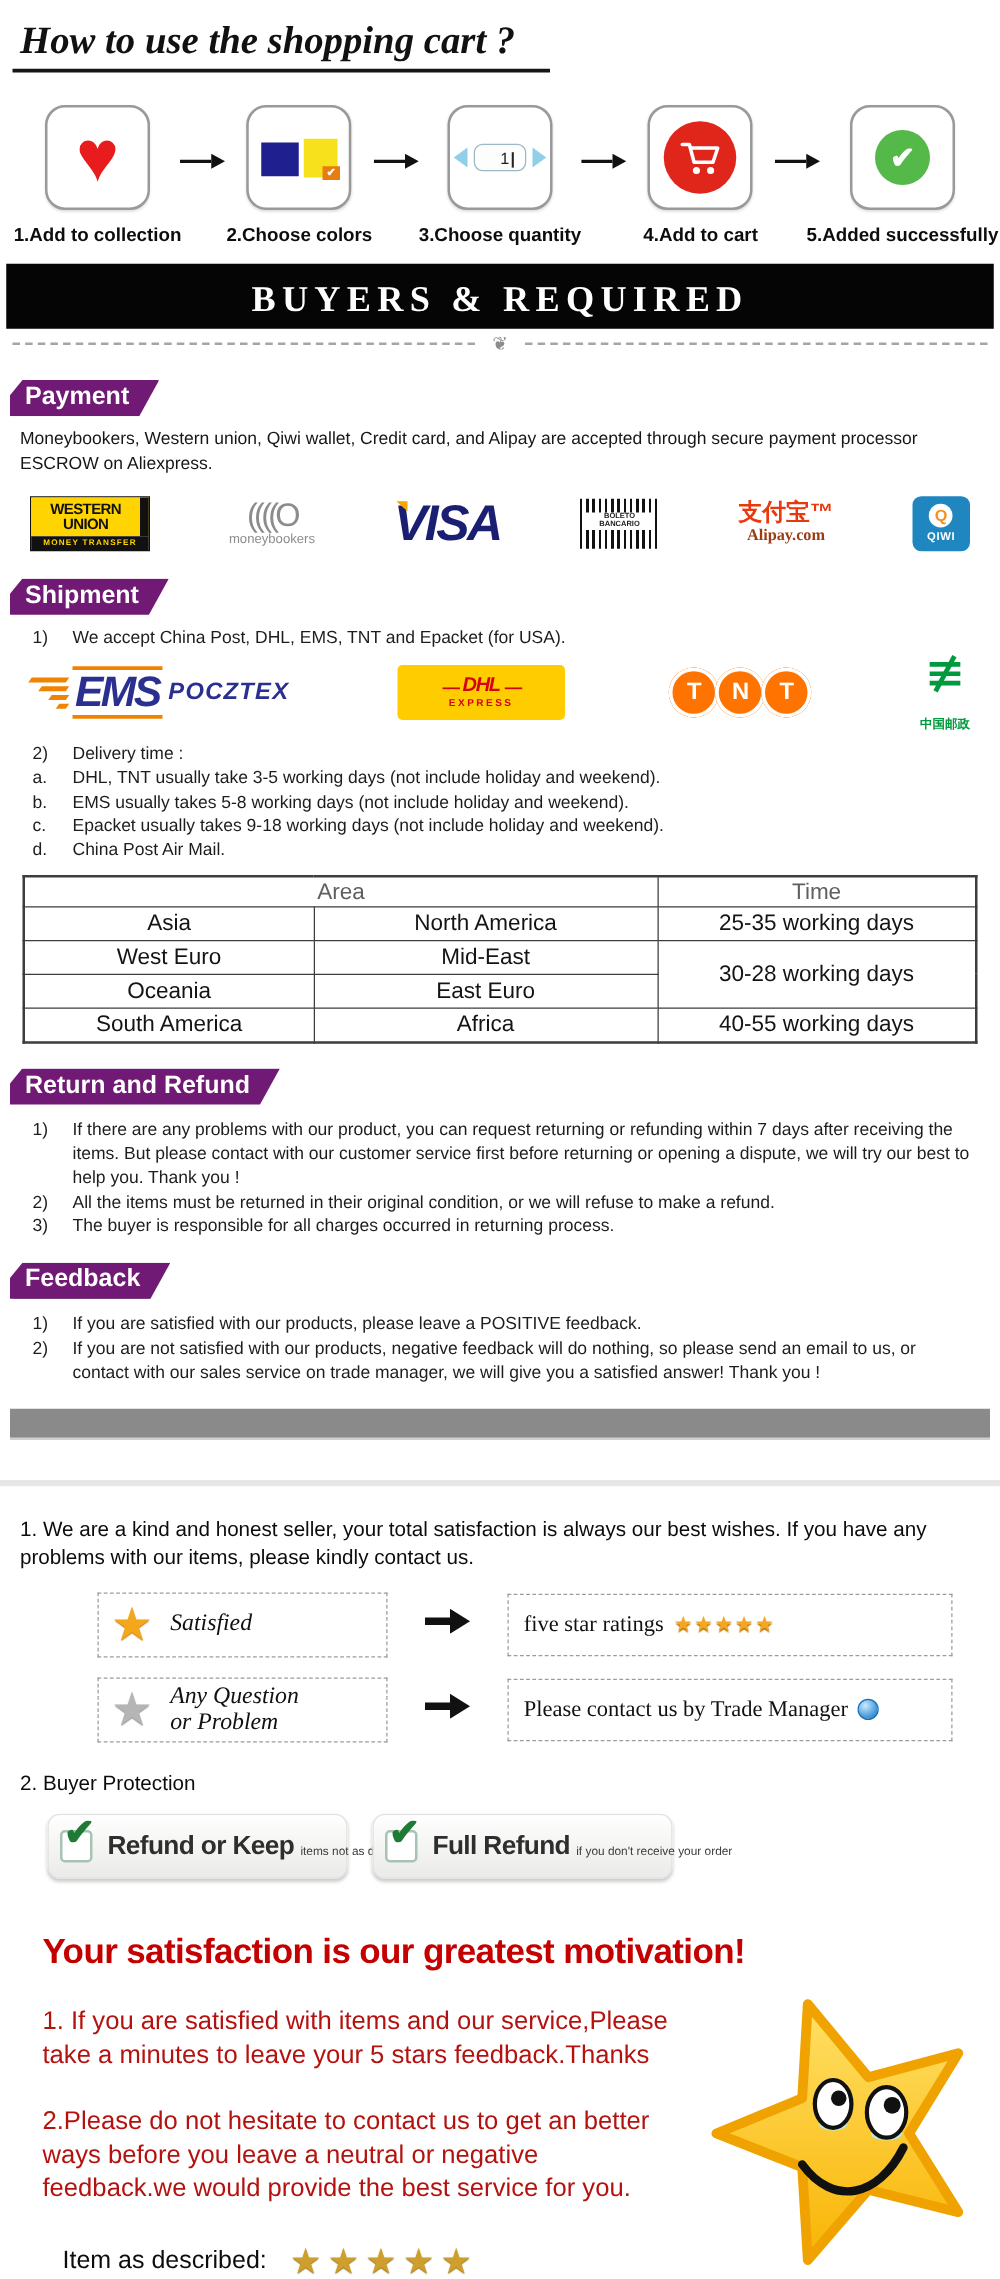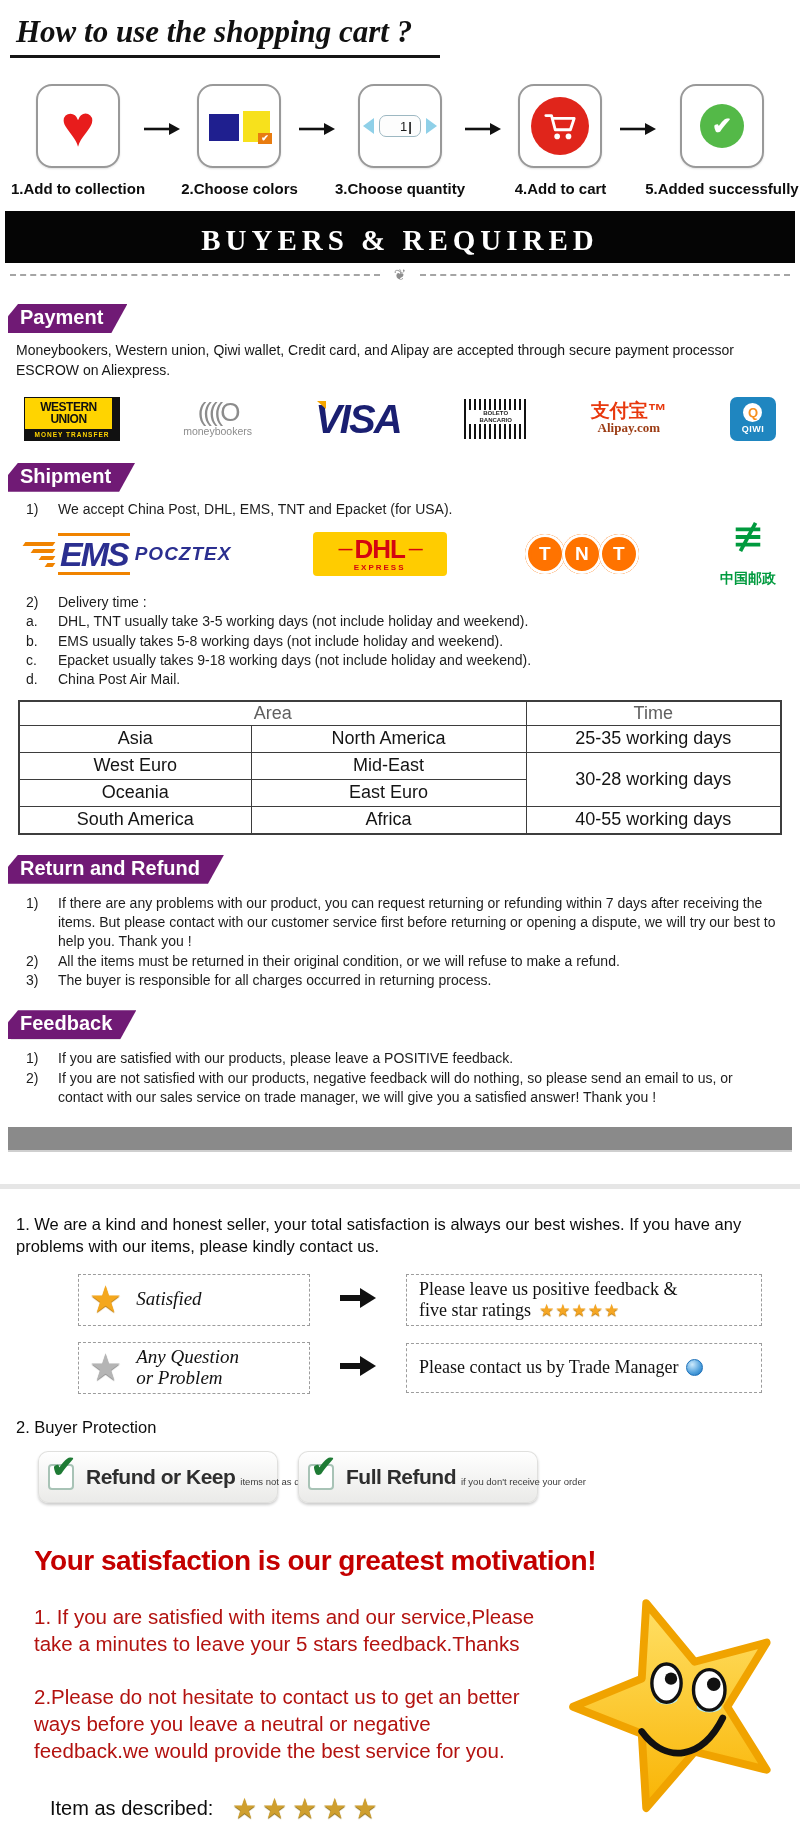--- a/index.html
+++ b/index.html
@@ -80,28 +80,28 @@
   .ems { display:flex; align-items:center; }
   .ems-chevrons { display:flex; flex-direction:column; align-items:flex-end; gap:3px; margin-right:4px; }
   .ems-chevrons i { display:block; height:4px; background:#f08300; transform:skewX(-35deg); }
   .ems-word { font-style:italic; font-weight:900; font-size:34px; color:#2b2f90; letter-spacing:-2px; line-height:1;
               border-top:3px solid #f08300; border-bottom:3px solid #f08300; padding:1px 2px; }
   .ems-sub { font-style:italic; font-weight:800; font-size:19px; color:#2b2f90; margin-left:5px; letter-spacing:1px; }
   .dhl { width:134px; height:44px; background:#ffcc00; border-radius:4px; display:flex; flex-direction:column;
          align-items:center; justify-content:center; }
   .dhl-row { display:flex; align-items:center; gap:4px; color:#d40511; font-weight:900; }
   .dhl-dash { letter-spacing:-2px; font-size:14px; }
-  .dhl-word { font-size:26px; letter-spacing:-1px; line-height:1; }
+  .dhl-word { font-style:italic; font-size:16px; letter-spacing:-1px; line-height:1; }
   .dhl-sub { color:#d40511; font-size:8px; font-weight:bold; letter-spacing:2px; margin-top:1px; }
   .tnt { display:flex; }
   .tnt .tnt-c { width:40px; height:40px; border-radius:50%; background:#ff7300; color:#fff; font-weight:900; font-size:19px;
         display:flex; align-items:center; justify-content:center; box-shadow:inset 0 0 0 3px #fff, inset 0 0 0 6px #ff7300;
         margin-left:-3px; }
   .cnpost { display:flex; flex-direction:column; align-items:center; }
-  .cnpost-label { color:#009a3e; font-size:14px; font-weight:bold; margin-top:16px;text-align:right; }
+  .cnpost-label { color:#009a3e; font-size:10px; font-weight:bold; margin-top:16px;text-align:right; }
 
   
   .shiptable { border-collapse:collapse; margin:10px auto 0; width:764px; border:2px solid #3d3d3d; }
   .shiptable th { font-weight:normal; color:#5f5f5f; font-size:18px; border:1px solid #3d3d3d; padding:1px 4px; }
   .shiptable td { font-size:18px; text-align:center; border:1px solid #3d3d3d; padding:2.5px 4px; color:#141414; }
 
   
   .graybar { height:25px; background:#8a8a8a; margin:20px 8px 0; border-bottom:2px solid #cfcfcf; }
   .graybar-thin { height:5px; background:#e6e6e6; margin:32px 0 0; }
 
@@ -394,23 +394,20 @@
       <span class="fb-label">Satisfied</span>
     </div>
     <span class="thick-arrow">
       <svg width="36" height="20" viewBox="0 0 36 20">
           <rect x="0" y="7" width="20" height="6" fill="#111"></rect>
           <polygon points="20,0 36,10 20,20" fill="#111"></polygon>
         </svg>
     </span>
     <div class="dash-box right-box">
       <div class="rb-line">
-          <span>Please leave us positive feedback &amp;</span>
-        </div>
-      <div class="rb-line">
         <span>five star ratings</span>
         <span class="small-stars">★★★★★</span>
       </div>
     </div>
   </div>
 
   <div class="fb-row">
     <div class="dash-box left-box">
       <span class="big-star gray">★</span>
       <span class="fb-label">

